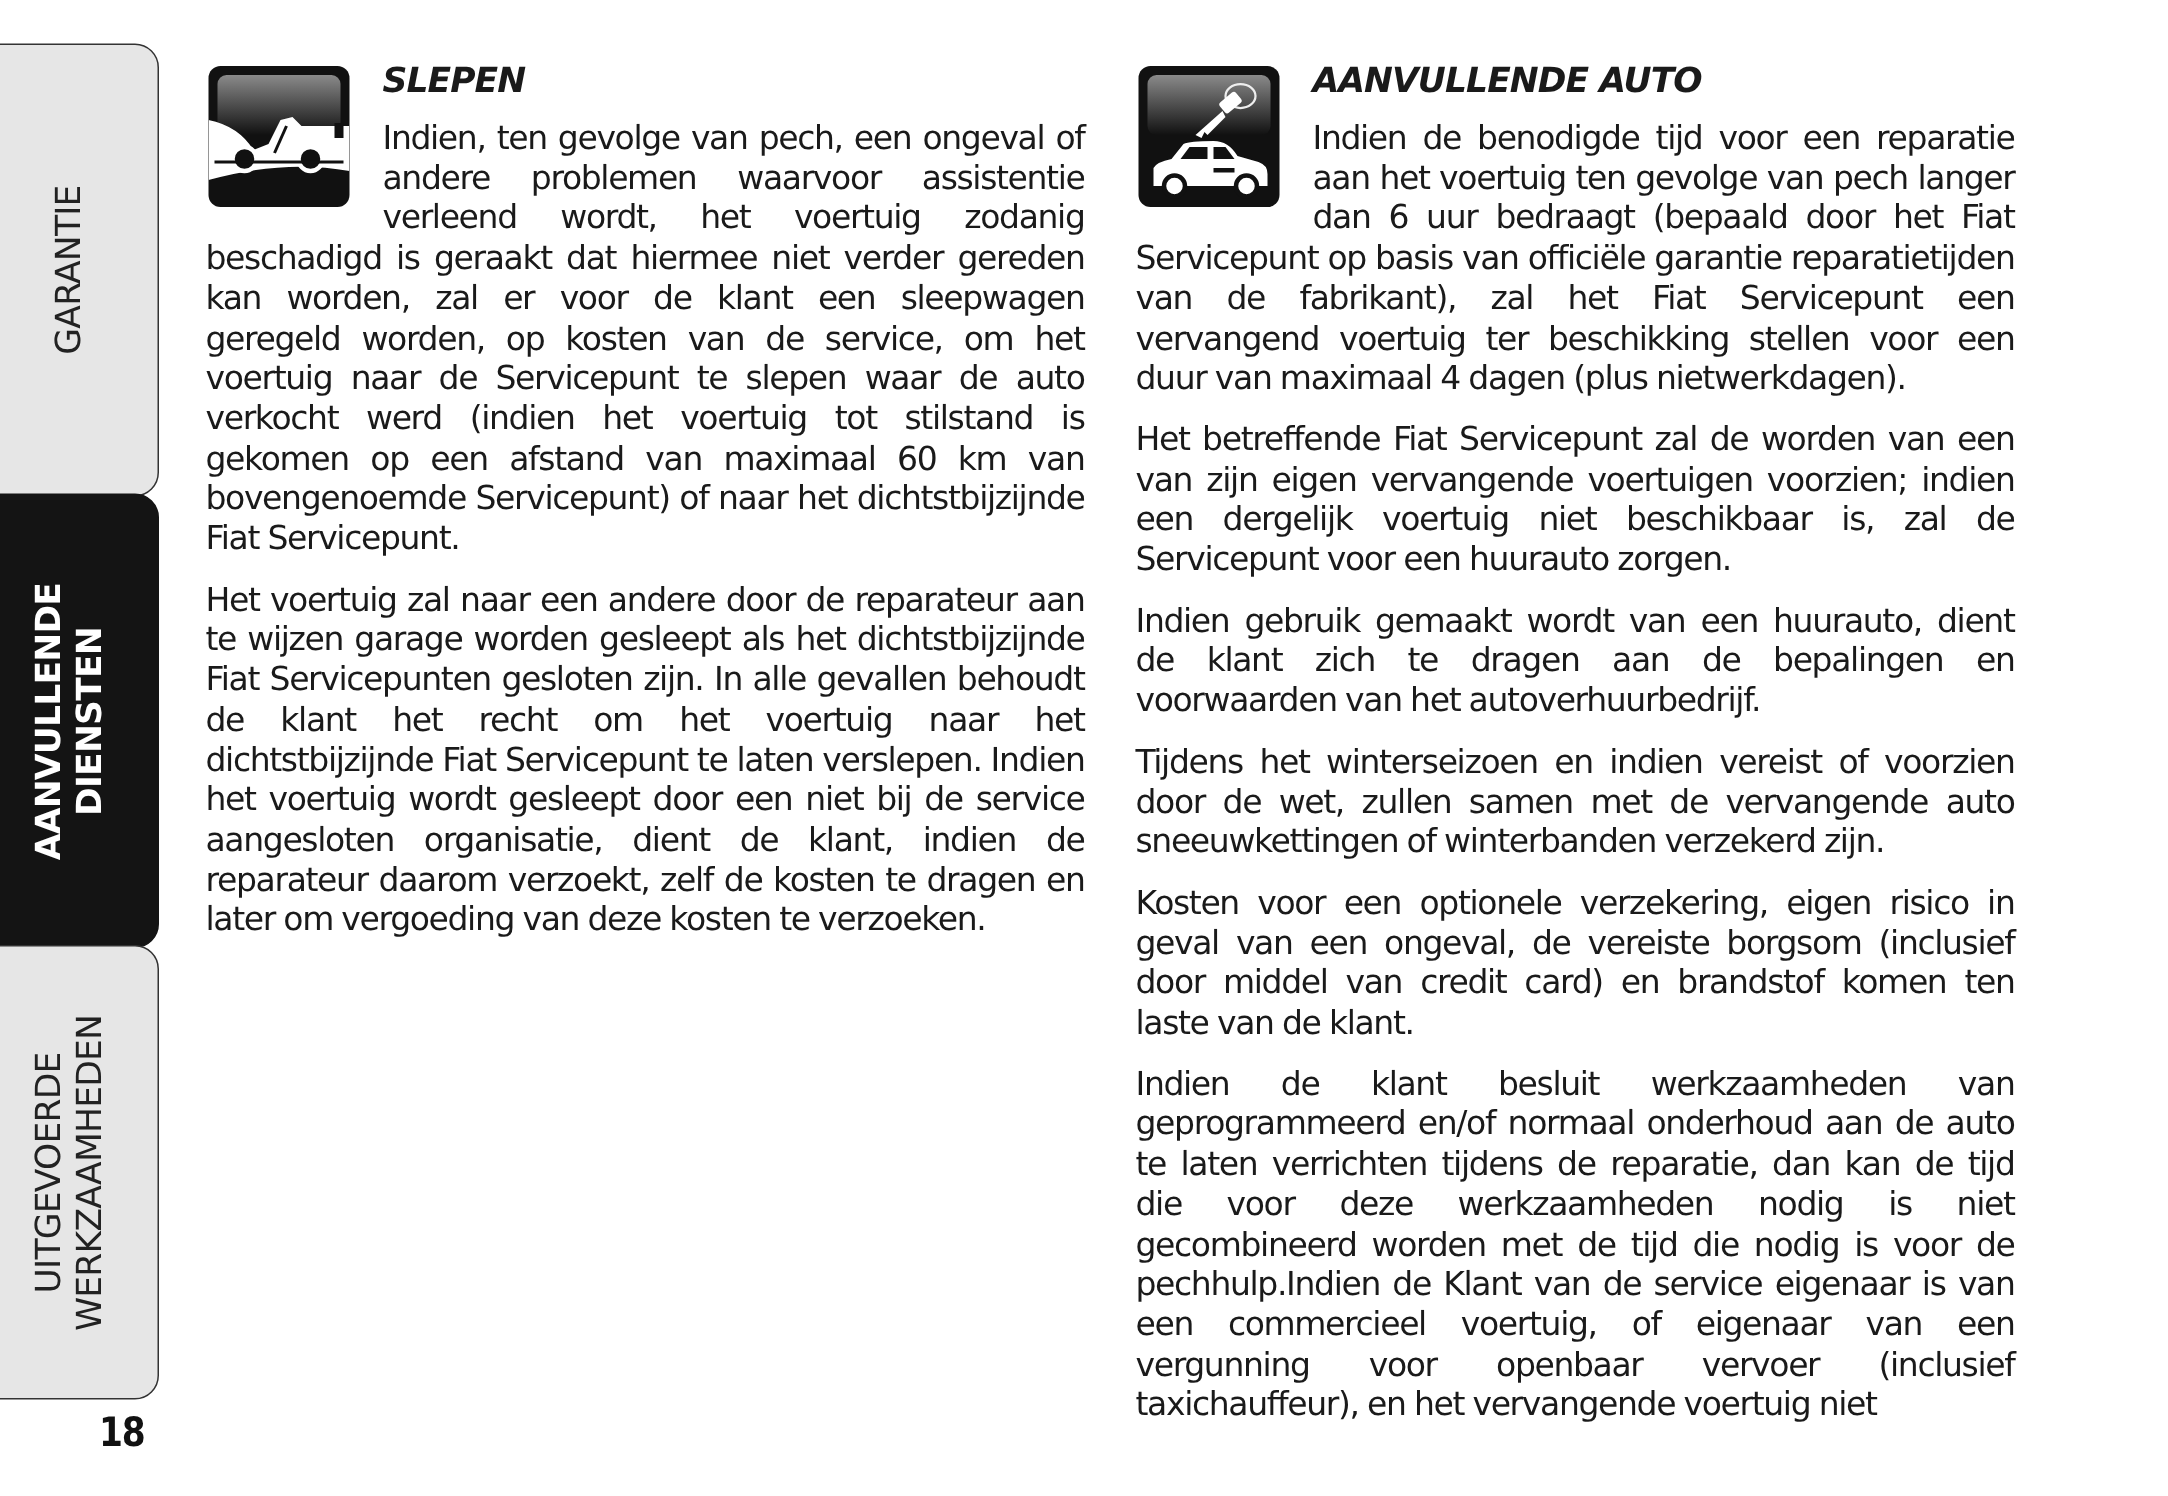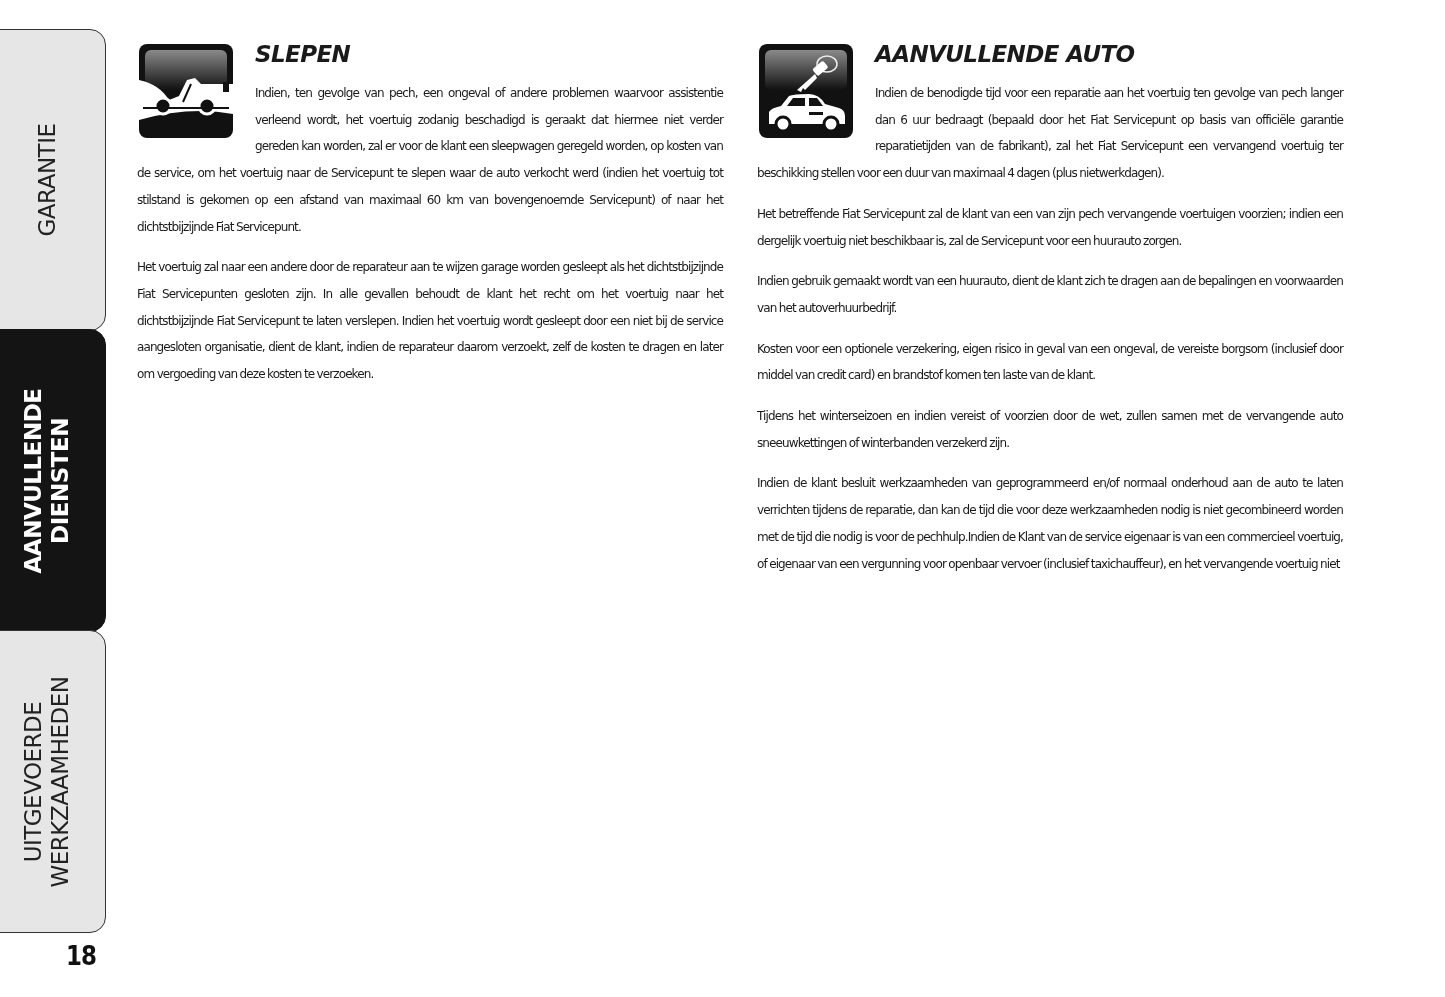--- a/index.html
+++ b/index.html
@@ -28,21 +28,21 @@
   .col.left { left: 137px; }
   .col.right { left: 757px; }
 
   .icon-box { float: left; width: 94px; height: 94px; background: #111;
               border-radius: 8px; margin: 8px 22px 6px 2px; position: relative; overflow: hidden; }
   .icon-box svg { position: absolute; left: 0; top: 0; }
 
   .section-title { font-family: "DejaVu Sans", sans-serif; font-weight: bold; font-style: italic;
                    font-size: 23px; letter-spacing: -0.6px; margin: 4px 0 12px 0; line-height: 28px; }
 
-  p.body { margin: 0 0 14px 0; font-family: "DejaVu Sans", sans-serif; font-size: 12px;
+  p.body { margin: 0 0 14px 0; font-family: "DejaVu Sans", sans-serif; font-size: 22px;
            line-height: 26.7px; text-align: justify; letter-spacing: -0.9px; word-spacing: -0.5px; }
 </style>
 </head>
 <body>
 
 <div class="tab inactive" style="top:29px;height:302px;">
   <span class="tab-label">GARANTIE</span>
 </div>
 <div class="tab active" style="top:329px;height:303px;">
   <span class="tab-label">AANVULLENDE
@@ -95,18 +95,18 @@
       <path d="M10 80 L10 68 Q12 64 22 62 L30 52 Q34 50 50 50 Q60 50 66 60 L80 64 Q86 66 86 72 L86 80 Z" fill="#fff"></path>
       <path d="M34 54 L46 54 L46 62 L28 62 Z" fill="#111"></path>
       <path d="M50 54 L58 54 L64 62 L50 62 Z" fill="#111"></path>
       <rect x="50" y="68" width="14" height="3" fill="#111"></rect>
       <circle cx="24" cy="80" r="7" fill="#fff" stroke="#111" stroke-width="3"></circle>
       <circle cx="72" cy="80" r="7" fill="#fff" stroke="#111" stroke-width="3"></circle>
     </svg>
   </div>
   <div class="section-title">AANVULLENDE AUTO</div>
   <p class="body">Indien de benodigde tijd voor een reparatie aan het voertuig ten gevolge van pech langer dan 6 uur bedraagt (bepaald door het Fiat Servicepunt op basis van officiële garantie reparatietijden van de fabrikant), zal het Fiat Servicepunt een vervangend voertuig ter beschikking stellen voor een duur van maximaal 4 dagen (plus nietwerkdagen).</p>
-  <p class="body">Het betreffende Fiat Servicepunt zal de klant van een van zijn pech vervangende voertuigen voorzien; indien een dergelijk voertuig niet beschikbaar is, zal de Servicepunt voor een huurauto zorgen.</p>
+  <p class="body">Het betreffende Fiat Servicepunt zal de worden van een van zijn eigen vervangende voertuigen voorzien; indien een dergelijk voertuig niet beschikbaar is, zal de Servicepunt voor een huurauto zorgen.</p>
   <p class="body">Indien gebruik gemaakt wordt van een huurauto, dient de klant zich te dragen aan de bepalingen en voorwaarden van het autoverhuurbedrijf.</p>
+  <p class="body">Tijdens het winterseizoen en indien vereist of voorzien door de wet, zullen samen met de vervangende auto sneeuwkettingen of winterbanden verzekerd zijn.</p>
   <p class="body">Kosten voor een optionele verzekering, eigen risico in geval van een ongeval, de vereiste borgsom (inclusief door middel van credit card) en brandstof komen ten laste van de klant.</p>
-  <p class="body">Tijdens het winterseizoen en indien vereist of voorzien door de wet, zullen samen met de vervangende auto sneeuwkettingen of winterbanden verzekerd zijn.</p>
   <p class="body">Indien de klant besluit werkzaamheden van geprogrammeerd en/of normaal onderhoud aan de auto te laten verrichten tijdens de reparatie, dan kan de tijd die voor deze werkzaamheden nodig is niet gecombineerd worden met de tijd die nodig is voor de pechhulp.Indien de Klant van de service eigenaar is van een commercieel voertuig, of eigenaar van een vergunning voor openbaar vervoer (inclusief taxichauffeur), en het vervangende voertuig niet</p>
 </div>
 
 </body></html>

